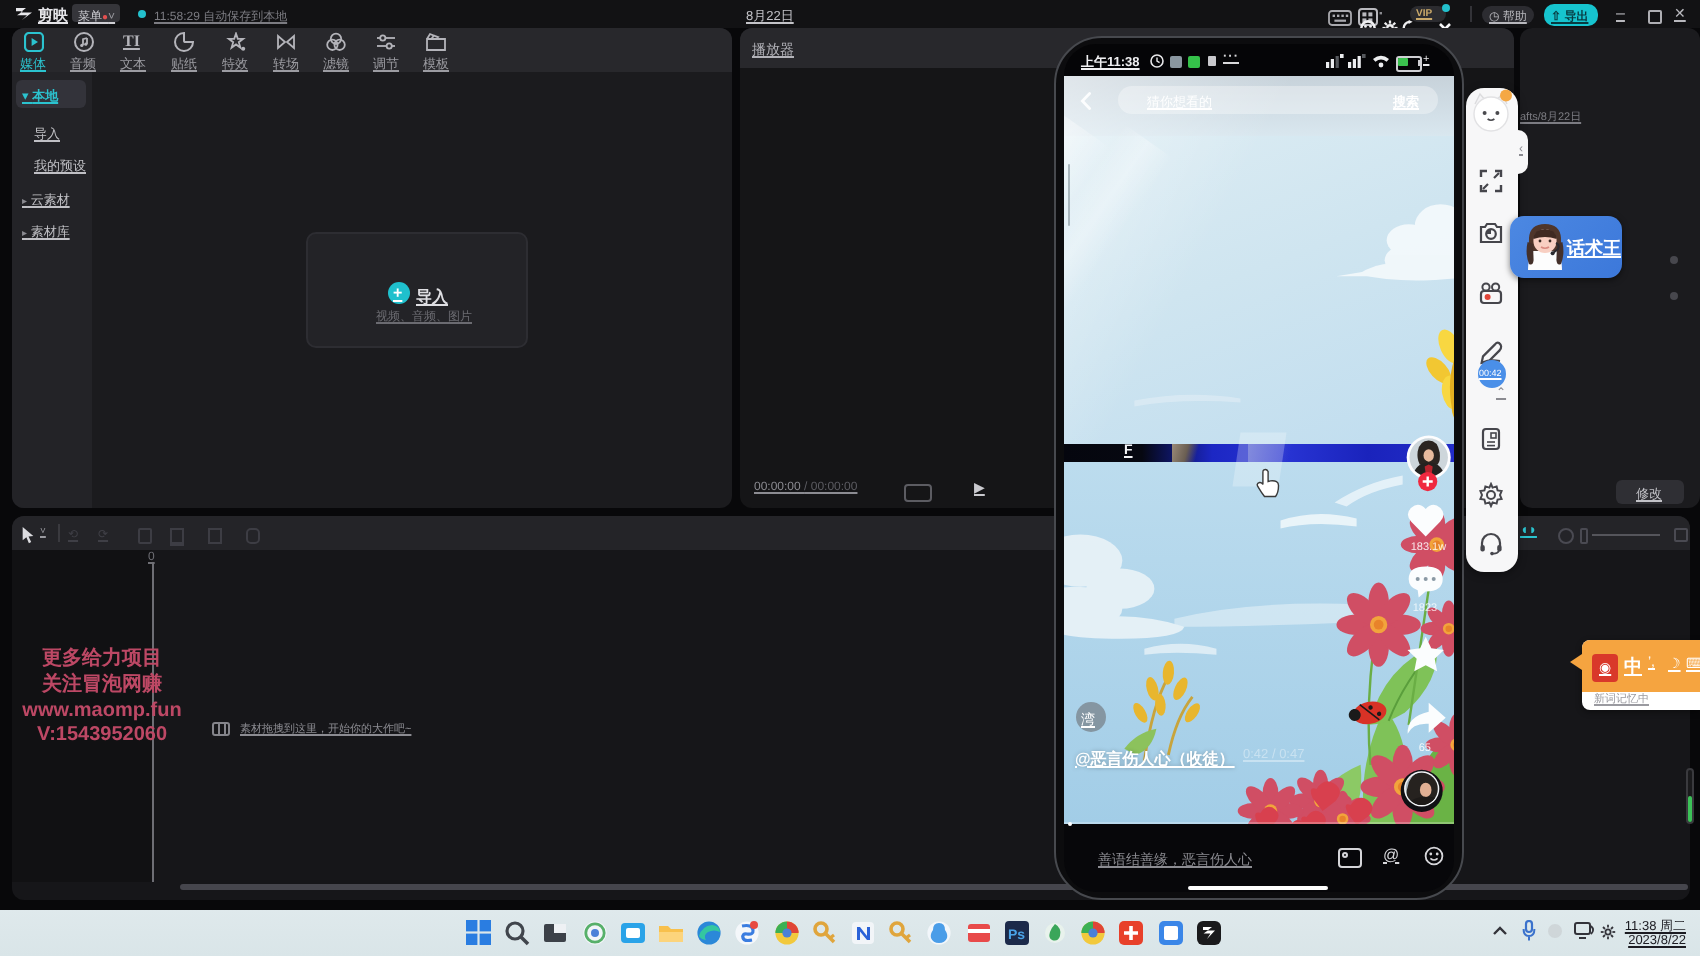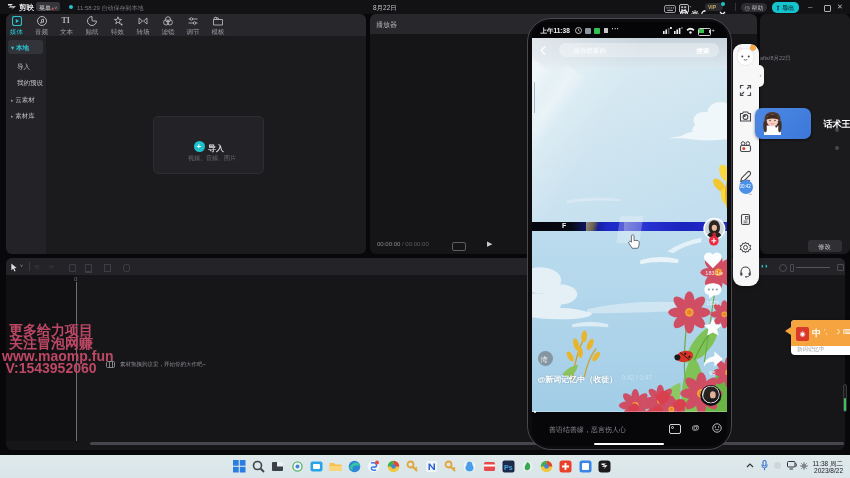--- a/index.html
+++ b/index.html
@@ -1,18 +1,18 @@
 <!DOCTYPE html>
 <html><head><meta charset="utf-8">
 <style>
   html,body{margin:0;padding:0;background:#000;}
   #screen{position:relative;width:850px;height:478px;overflow:hidden;
     font-family:"Liberation Sans",sans-serif;background:#08080a;}
   .abs{position:absolute;}
-  .tx{white-space:nowrap;}
+  .tx{white-space:nowrap;text-decoration:underline;}
 </style>
 </head>
 <body>
 <div id="screen">
 
   <div class="abs" style="left:0;top:0;width:850px;height:14px;background:#121214;"></div>
 
   <svg class="abs" style="left:7px;top:3px" width="10" height="8" viewBox="0 0 10 8">
     <path d="M1 1 L6 1 L3.2 3.2 L9 3.2 L4 7 L6.5 4.6 L1.5 4.6 L4.5 2.6 L1 2.6 Z" fill="#e8e8ec"></path>
   </svg>
@@ -186,21 +186,21 @@
   <div class="abs" style="left:836.5px;top:263.5px;width:5px;height:5px;border:1px solid #4a4a52;border-radius:1px;"></div>
 
   <div class="abs tx" style="left:74px;top:276px;font-size:6px;color:#6f6f75;">0</div>
   <div class="abs" style="left:76px;top:282px;width:1px;height:159px;background:#6e6e74;"></div>
 
   <div class="abs" style="left:106px;top:360.5px;width:9px;height:7px;border:1px solid #85858b;border-radius:1.5px;box-sizing:border-box;"></div>
   <div class="abs" style="left:108.5px;top:360.5px;width:1px;height:7px;background:#85858b;"></div>
   <div class="abs" style="left:112px;top:360.5px;width:1px;height:7px;background:#85858b;"></div>
   <div class="abs tx" style="left:120px;top:361px;font-size:5.5px;color:#8c8c92;">素材拖拽到这里，开始你的大作吧~</div>
 
-  <div class="abs" style="left:2px;top:324px;width:98px;text-align:center;font-size:14px;font-weight:bold;color:#bd4865;line-height:12.8px;">更多给力项目<br>关注冒泡网赚<br>www.maomp.fun<br>V:1543952060</div>
+  <div class="abs" style="left:2px;top:324px;width:98px;text-align:center;font-size:10px;font-weight:bold;color:#bd4865;line-height:12.8px;">更多给力项目<br>关注冒泡网赚<br>www.maomp.fun<br>V:1543952060</div>
 
   <div class="abs" style="left:90px;top:441.5px;width:754px;height:3.5px;background:#46464d;border-radius:2px;"></div>
 
   <div class="abs" style="left:0;top:455px;width:850px;height:23px;background:linear-gradient(#dfe9ec,#d9e5e8);"></div>
   <svg class="abs" style="left:233.0px;top:459.5px" width="13" height="13" viewBox="0 0 13 13">
       <rect x="0" y="0" width="5.7" height="5.7" fill="#2a7de1"></rect>
       <rect x="6.8" y="0" width="5.7" height="5.7" fill="#2a7de1"></rect>
       <rect x="0" y="6.8" width="5.7" height="5.7" fill="#2a7de1"></rect>
       <rect x="6.8" y="6.8" width="5.7" height="5.7" fill="#2a7de1"></rect>
     </svg>
@@ -502,21 +502,21 @@
 <path d="M169 381 Q175 375.5 181 376 Q187 375.5 191 381 L169 381Z" fill="#1d1a18"></path>
 </g>
 </g>
 <g transform="translate(95,212)">
 <path d="M4.5 0.8 Q6 0 6.8 1.5 L6.8 6.5 L8 6.2 Q12 5.8 12 8.5 Q12 12 10.5 14 L5 14 Q3.5 12 2 9.5 Q0.5 7.5 2.5 7 Q3.8 6.8 4.2 8 L4.2 2 Q4.2 1 4.5 0.8Z" fill="#ffffff" stroke="#3a3a3a" stroke-width="0.7"></path>
 </g>
       </svg>
 
     <div class="abs" style="left:6px;top:329px;width:15px;height:15px;border-radius:50%;background:rgba(120,130,138,0.75);"></div>
     <div class="abs tx" style="left:9px;top:333px;font-size:7px;color:#fff;">湾</div>
-    <div class="abs tx" style="left:6px;top:351.5px;font-size:8px;font-weight:bold;color:#ffffff;text-shadow:0 0 2px rgba(0,0,0,0.25);">@新词记忆中（收徒）</div>
+    <div class="abs tx" style="left:6px;top:351.5px;font-size:8px;font-weight:bold;color:#ffffff;text-shadow:0 0 2px rgba(0,0,0,0.25);">@恶言伤人心（收徒）</div>
     <div class="abs tx" style="left:90px;top:352px;font-size:6.5px;color:rgba(255,255,255,0.38);">0:42 / 0:47</div>
 
     <div class="abs" style="left:0;top:389.5px;width:195.5px;height:34px;background:#07070a;"></div>
     <div class="abs" style="left:0;top:389px;width:195.5px;height:0.5px;background:rgba(255,255,255,0.25);"></div>
       <div class="abs" style="left:2px;top:388.5px;width:2px;height:2px;border-radius:50%;background:#fff;"></div>
     <div class="abs tx" style="left:17.5px;top:402.5px;font-size:7px;color:#8c8c92;">善语结善缘，恶言伤人心</div>
     <div class="abs" style="left:137px;top:401.5px;width:10px;height:8px;border:1px solid #d5d5d9;border-radius:2px;"></div>
       <div class="abs" style="left:139px;top:403.5px;width:3px;height:3px;border-radius:50%;border:1px solid #d5d5d9;box-sizing:border-box;"></div>
     <div class="abs tx" style="left:160px;top:400.5px;font-size:8px;color:#d5d5d9;">@</div>
     <svg class="abs" style="left:180.5px;top:401px" width="10" height="10" viewBox="0 0 10 10">
@@ -590,21 +590,21 @@
     <ellipse cx="15.5" cy="11.5" rx="5.8" ry="6" fill="#f8cfc2"></ellipse>
     <path d="M9.7 10.5 Q10 5.5 15.5 5.5 Q21 5.5 21.3 10.5 Q15.5 8.5 9.7 10.5Z" fill="#3f2a22"></path>
     <path d="M6.8 12 Q5.5 18 7.5 23 Q9.5 24 9.8 21 L9.5 13Z" fill="#44302a"></path>
     <path d="M24.2 12 Q25.5 18 23.5 23 Q21.5 24 21.2 21 L21.5 13Z" fill="#44302a"></path>
     <circle cx="13" cy="11.5" r="0.7" fill="#3a2a24"></circle>
       <circle cx="18" cy="11.5" r="0.7" fill="#3a2a24"></circle>
     <path d="M13.5 14.5 Q15.5 15.8 17.5 14.5" stroke="#d98a80" stroke-width="0.8" fill="none"></path>
     <path d="M21 12.5 Q23 13.5 22 15.5 L19.5 17.5" stroke="#2a2a2e" stroke-width="1" fill="none"></path>
     <circle cx="19.3" cy="17.6" r="1" fill="#2a2a2e"></circle>
   </svg>
-  <div class="abs tx" style="left:783.5px;top:118px;font-size:9px;font-weight:bold;color:#ffffff;margin-left:40px;">话术王</div>
+  <div class="abs tx" style="left:783.5px;top:118px;font-size:9px;font-weight:bold;color:#ffffff;">话术王</div>
 
   <div class="abs" style="left:791px;top:320px;width:59px;height:34.5px;background:#fff;border-radius:4px 0 0 4px;box-shadow:0 1px 3px rgba(0,0,0,0.4);"></div>
   <div class="abs" style="left:785px;top:327px;width:0;height:0;border-top:4px solid transparent;border-bottom:4px solid transparent;border-right:6px solid #f5a440;"></div>
   <div class="abs" style="left:791px;top:320px;width:59px;height:25.5px;background:#f5a440;border-radius:4px 0 0 0;"></div>
   <div class="abs" style="left:796px;top:326.5px;width:12.5px;height:14px;background:#d9382a;border-radius:2px;"></div>
   <div class="abs tx" style="left:799.5px;top:330px;font-size:7px;color:#fff;">◉</div>
   <div class="abs tx" style="left:812px;top:327px;font-size:9px;color:#fff;font-weight:bold;">中</div>
   <div class="abs tx" style="left:824px;top:328px;font-size:7px;color:#fff;">’,</div>
   <div class="abs tx" style="left:834px;top:328px;font-size:7px;color:#fff;">☽</div>
   <div class="abs tx" style="left:843px;top:328px;font-size:7px;color:#fff;">⌨</div>

